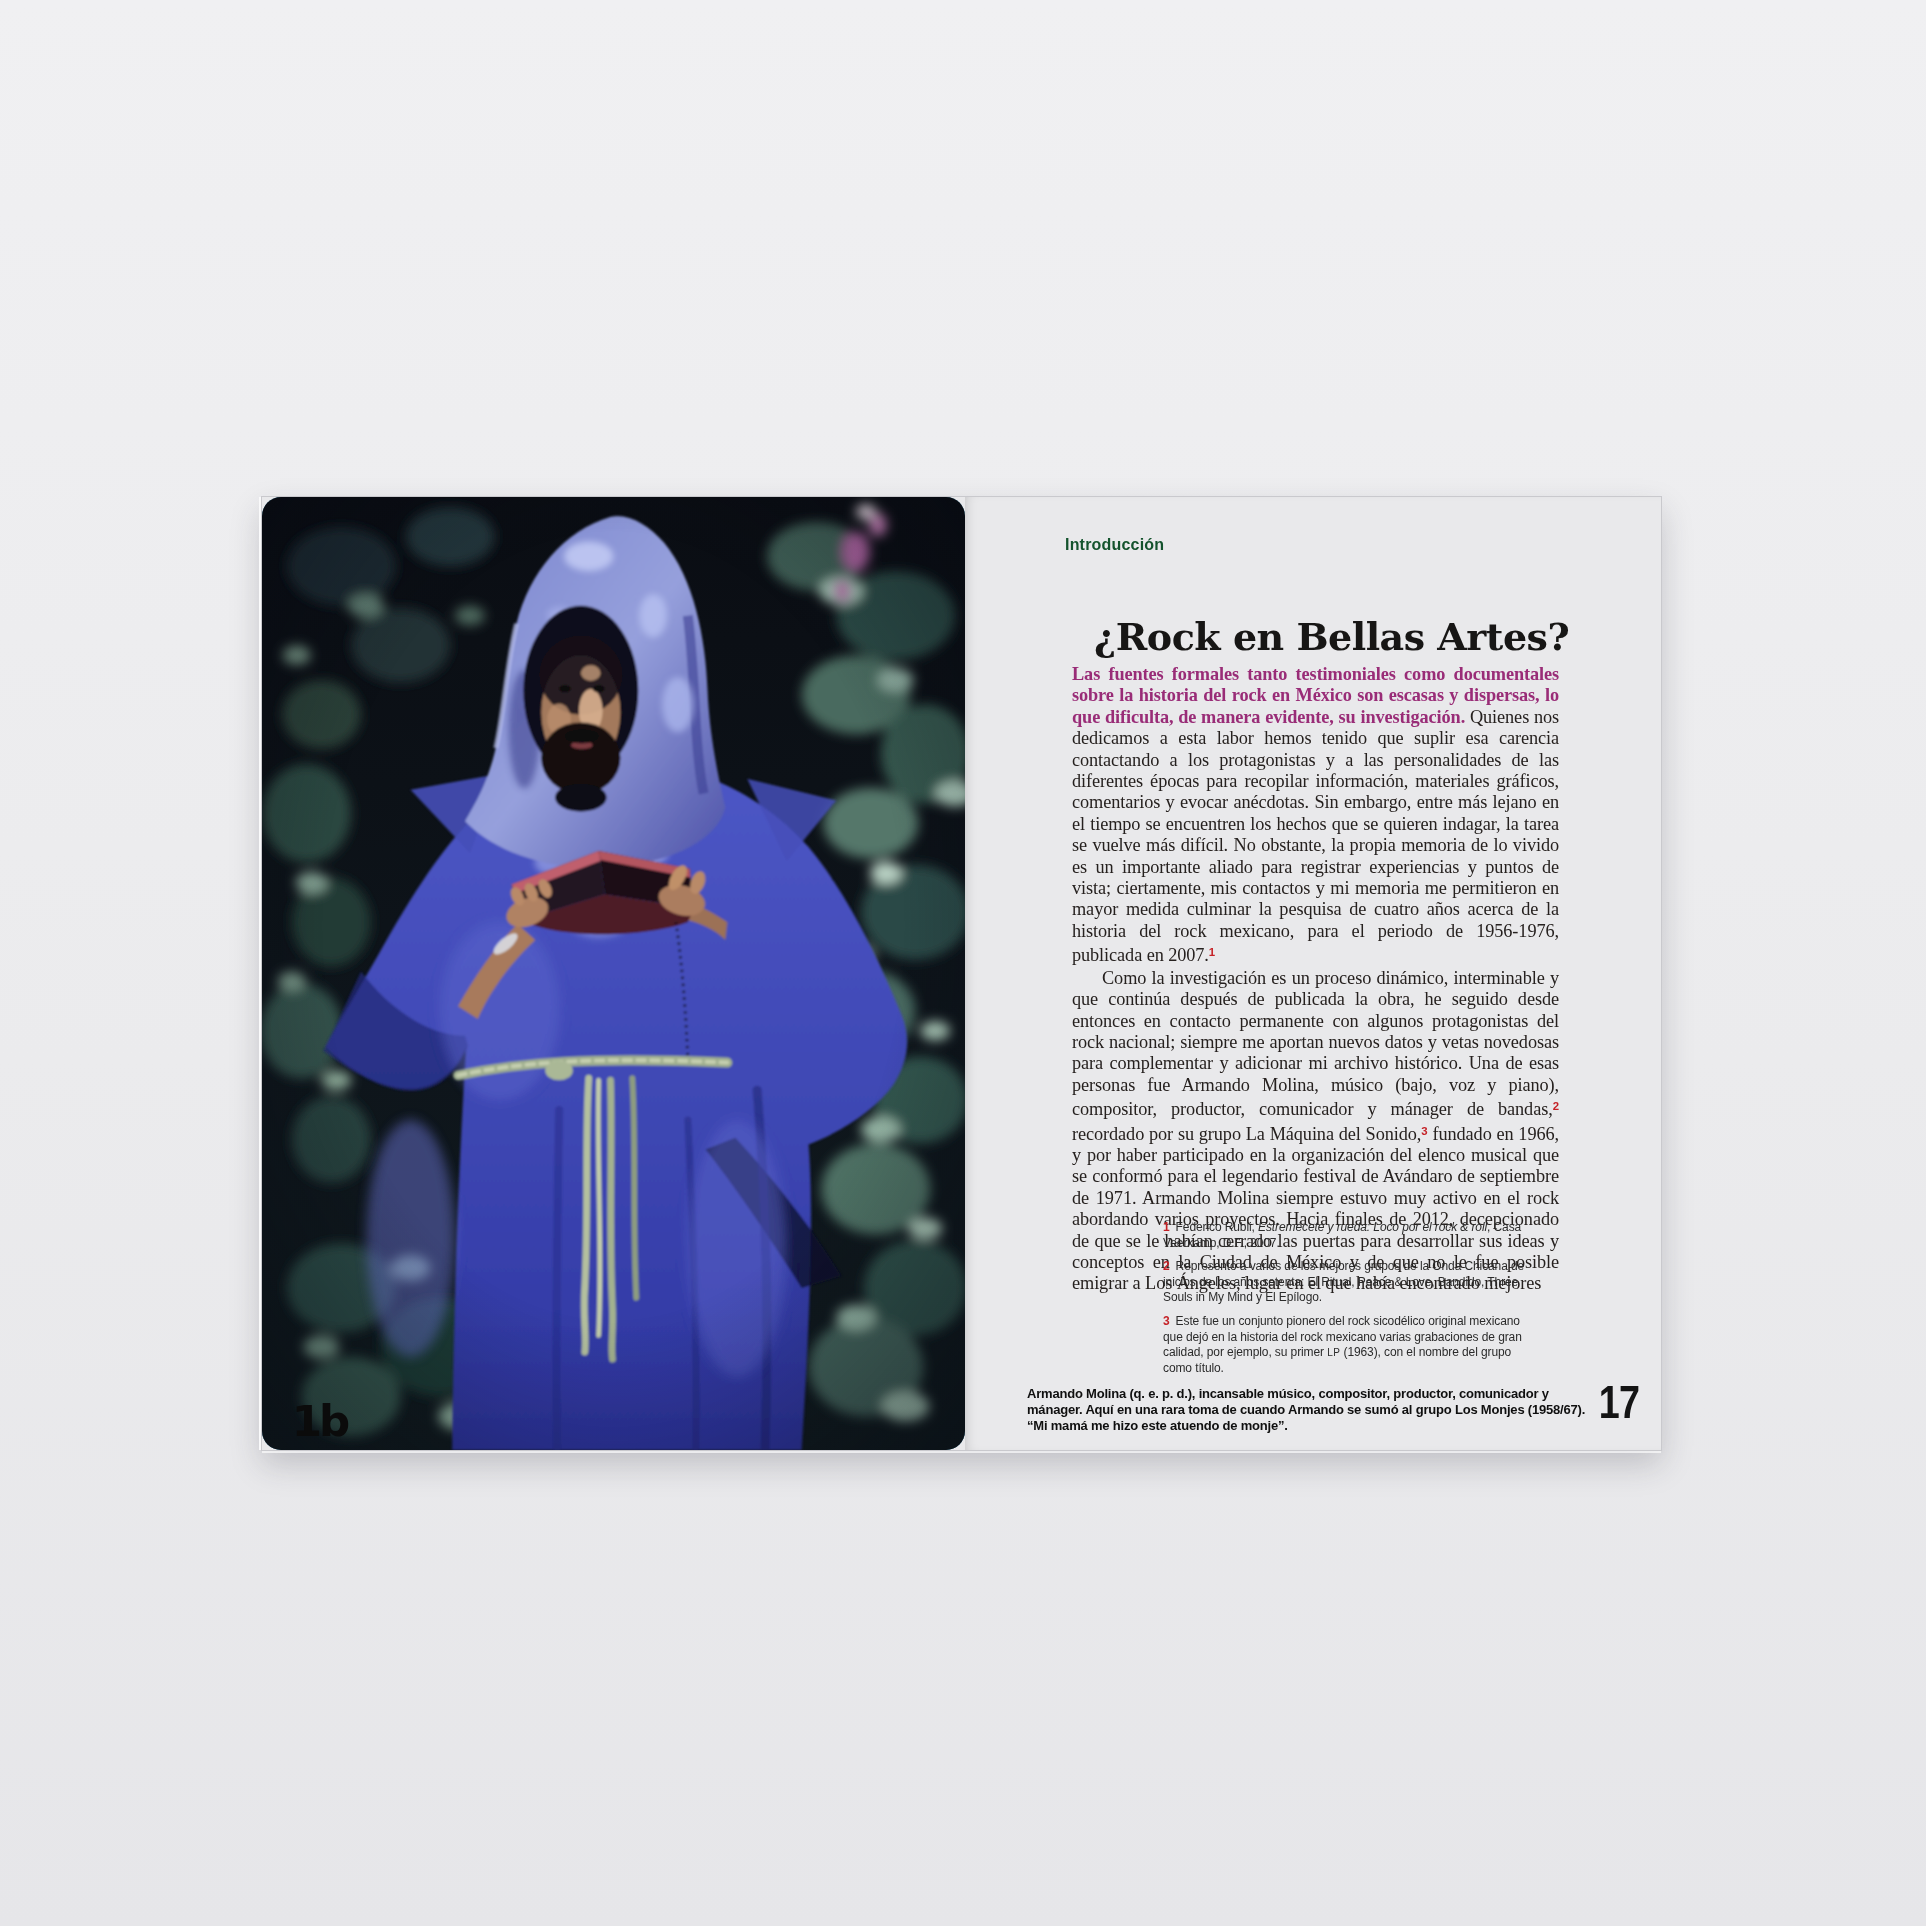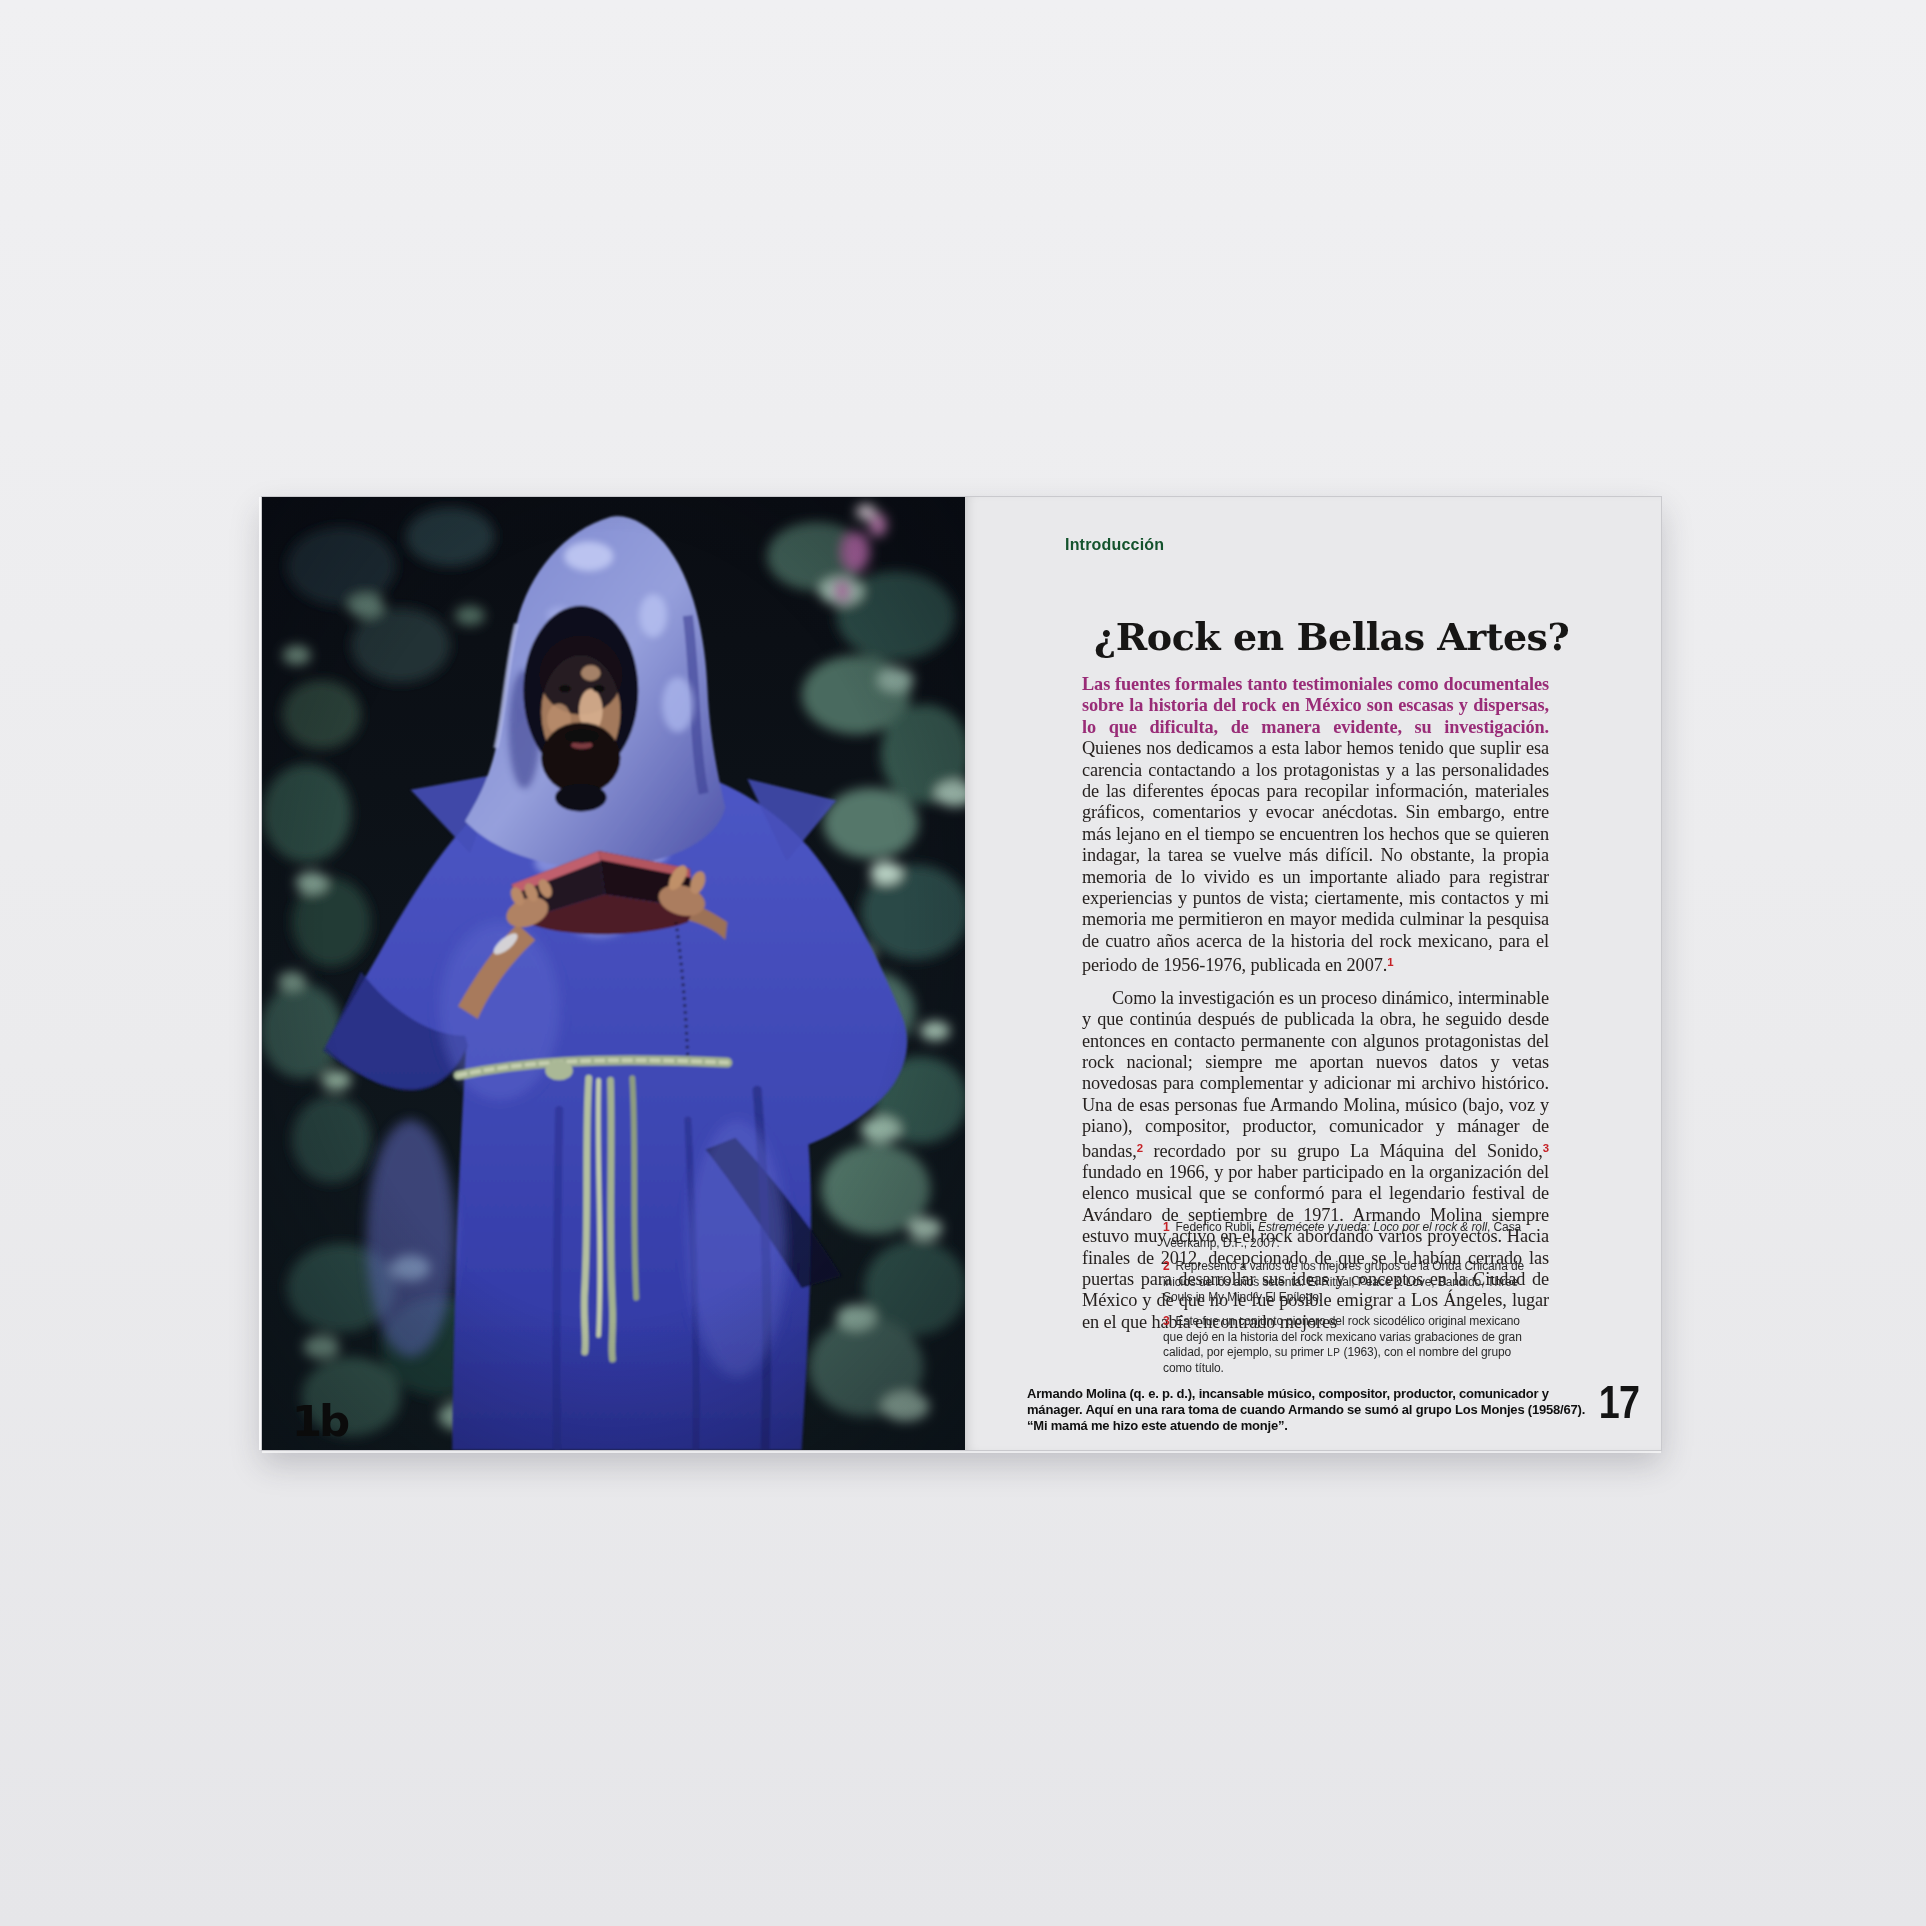--- a/index.html
+++ b/index.html
@@ -18,20 +18,21 @@
   .spread{
     position:absolute;left:262px;top:497px;width:1399px;height:953px;
     display:flex;
     outline:1px solid #c9c9cd;
     box-shadow:-3px 0 0 #fafafb, 0 3px 0 rgba(255,255,255,.65), 0 14px 30px rgba(45,45,60,.22);
     background:var(--paper);
   }
   .page-left{
     width:703px;height:100%;position:relative;overflow:hidden;background:#7dd3fc;
     flex:0 0 703px;
+    border-radius:19px;
   }
   .page-left svg{display:block;width:100%;height:100%;}
   .page-right{
     flex:1;position:relative;background:var(--paper);
     box-shadow:inset 8px 0 14px -10px rgba(0,0,0,.25);
   }
   .kicker{
     position:absolute;left:100px;top:39px;
     font-size:16px;font-weight:bold;color:#14532d;letter-spacing:0.2px;
   }
@@ -41,21 +42,21 @@
     font-size:38px;line-height:1.05;color:#17161 5;color:#171615;
     letter-spacing:-0.5px;
     margin-left:26px;
   }
   .body-col{
     position:absolute;left:106px;top:166px;width:489px;
     font-family:"Liberation Serif",serif;
     font-size:18.3px;line-height:21.4px;color:var(--ink);
     text-align:justify;letter-spacing:-0.1px;
   }
-  .body-col p{margin:11px;}
+  .body-col p{margin:1px;}
   .body-col p.indent{text-indent:30px;}
   .seg-lead{font-weight:bold;color:var(--magenta);}
   .seg-sup{
     color:var(--red);font-family:"Liberation Sans",sans-serif;
     font-weight:bold;font-size:11.4px;vertical-align:5px;letter-spacing:0;
   }
   .footnotes{
     position:absolute;left:190px;top:715px;width:385px;
     font-size:12px;line-height:15.6px;color:#2b2b2b;letter-spacing:-0.1px;
     text-align:left;font-weight:500;

